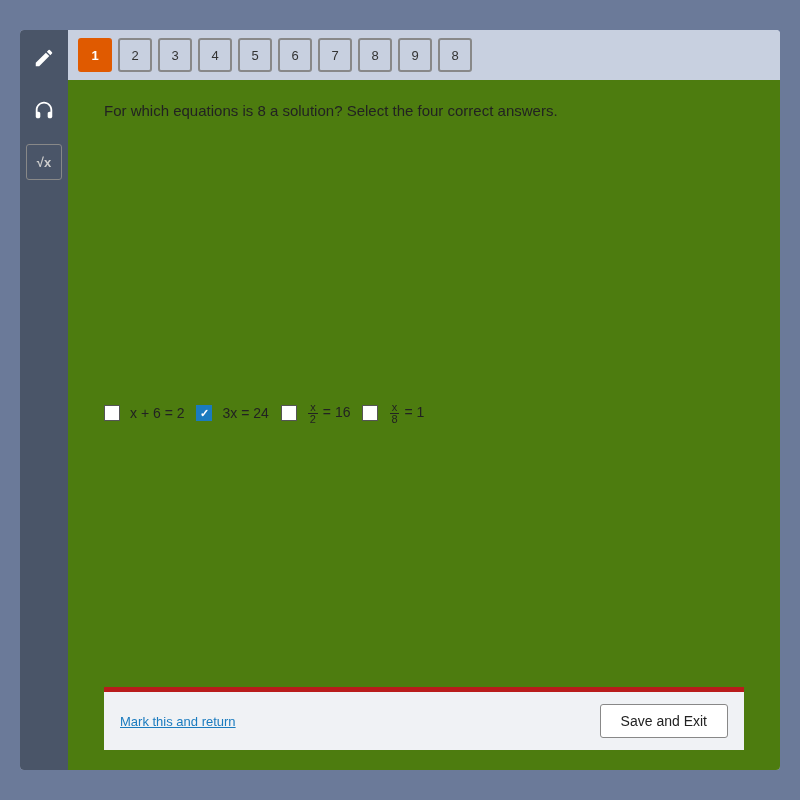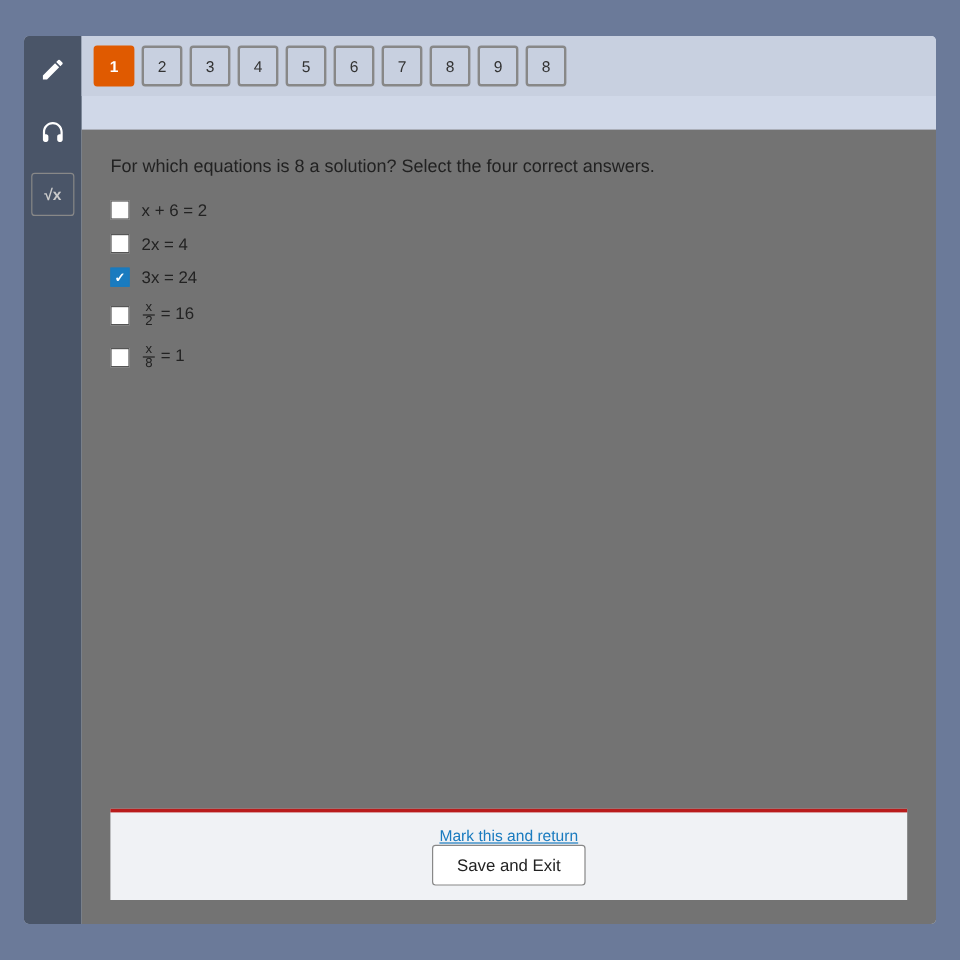--- a/index.html
+++ b/index.html
@@ -97,37 +97,36 @@
     .question-btn.active {
       background: #e05a00;
       color: white;
       border-color: #e05a00;
       font-weight: bold;
     }
 
     
     .content-panel {
       flex: 1;
-      background: #737373;
-      padding: 20px 24px;
+      background: #4d7c0f;
+      padding: 20px 36px;
       display: flex;
       flex-direction: column;
-      margin-top: 28px;
     }
 
     .question-text {
       font-size: 15px;
       color: #222;
       margin-bottom: 18px;
       line-height: 1.4;
     }
 
     .options-list {
       display: flex;
-      flex-direction: column;
+      flex-direction: row;
       gap: 12px;
       flex: 1;
     }
 
     .option-item {
       display: flex;
       align-items: center;
       gap: 10px;
       cursor: pointer;
     }
@@ -180,25 +179,25 @@
     .fraction .denominator {
       font-size: 11px;
       padding: 0 2px;
       display: block;
     }
 
     
     .footer {
       padding: 12px 16px;
       display: flex;
-      flex-direction: column;
+      flex-direction: row;
       align-items: center;
       justify-content: space-between;
       background: #f0f2f5;
-      border-top: 3px solid #b91c1c;
+      border-top: 5px solid #b91c1c;
     }
 
     .mark-return-link {
       color: #1a7bbf;
       font-size: 13px;
       text-decoration: underline;
       cursor: pointer;
     }
 
     .footer-buttons {
@@ -262,24 +261,20 @@
       <div class="options-list">
 
         <div class="option-item">
           <div class="option-checkbox"></div>
           <span class="option-label">x + 6 = 2</span>
         </div>
 
 
 
 
-        <div class="option-item">
-          <div class="option-checkbox"></div>
-          <span class="option-label">2x = 4</span>
-        </div>
 
         <div class="option-item">
           <div class="option-checkbox checked"></div>
           <span class="option-label">3x = 24</span>
         </div>
 
         <div class="option-item">
           <div class="option-checkbox"></div>
           <span class="option-label">
             <span class="fraction">

